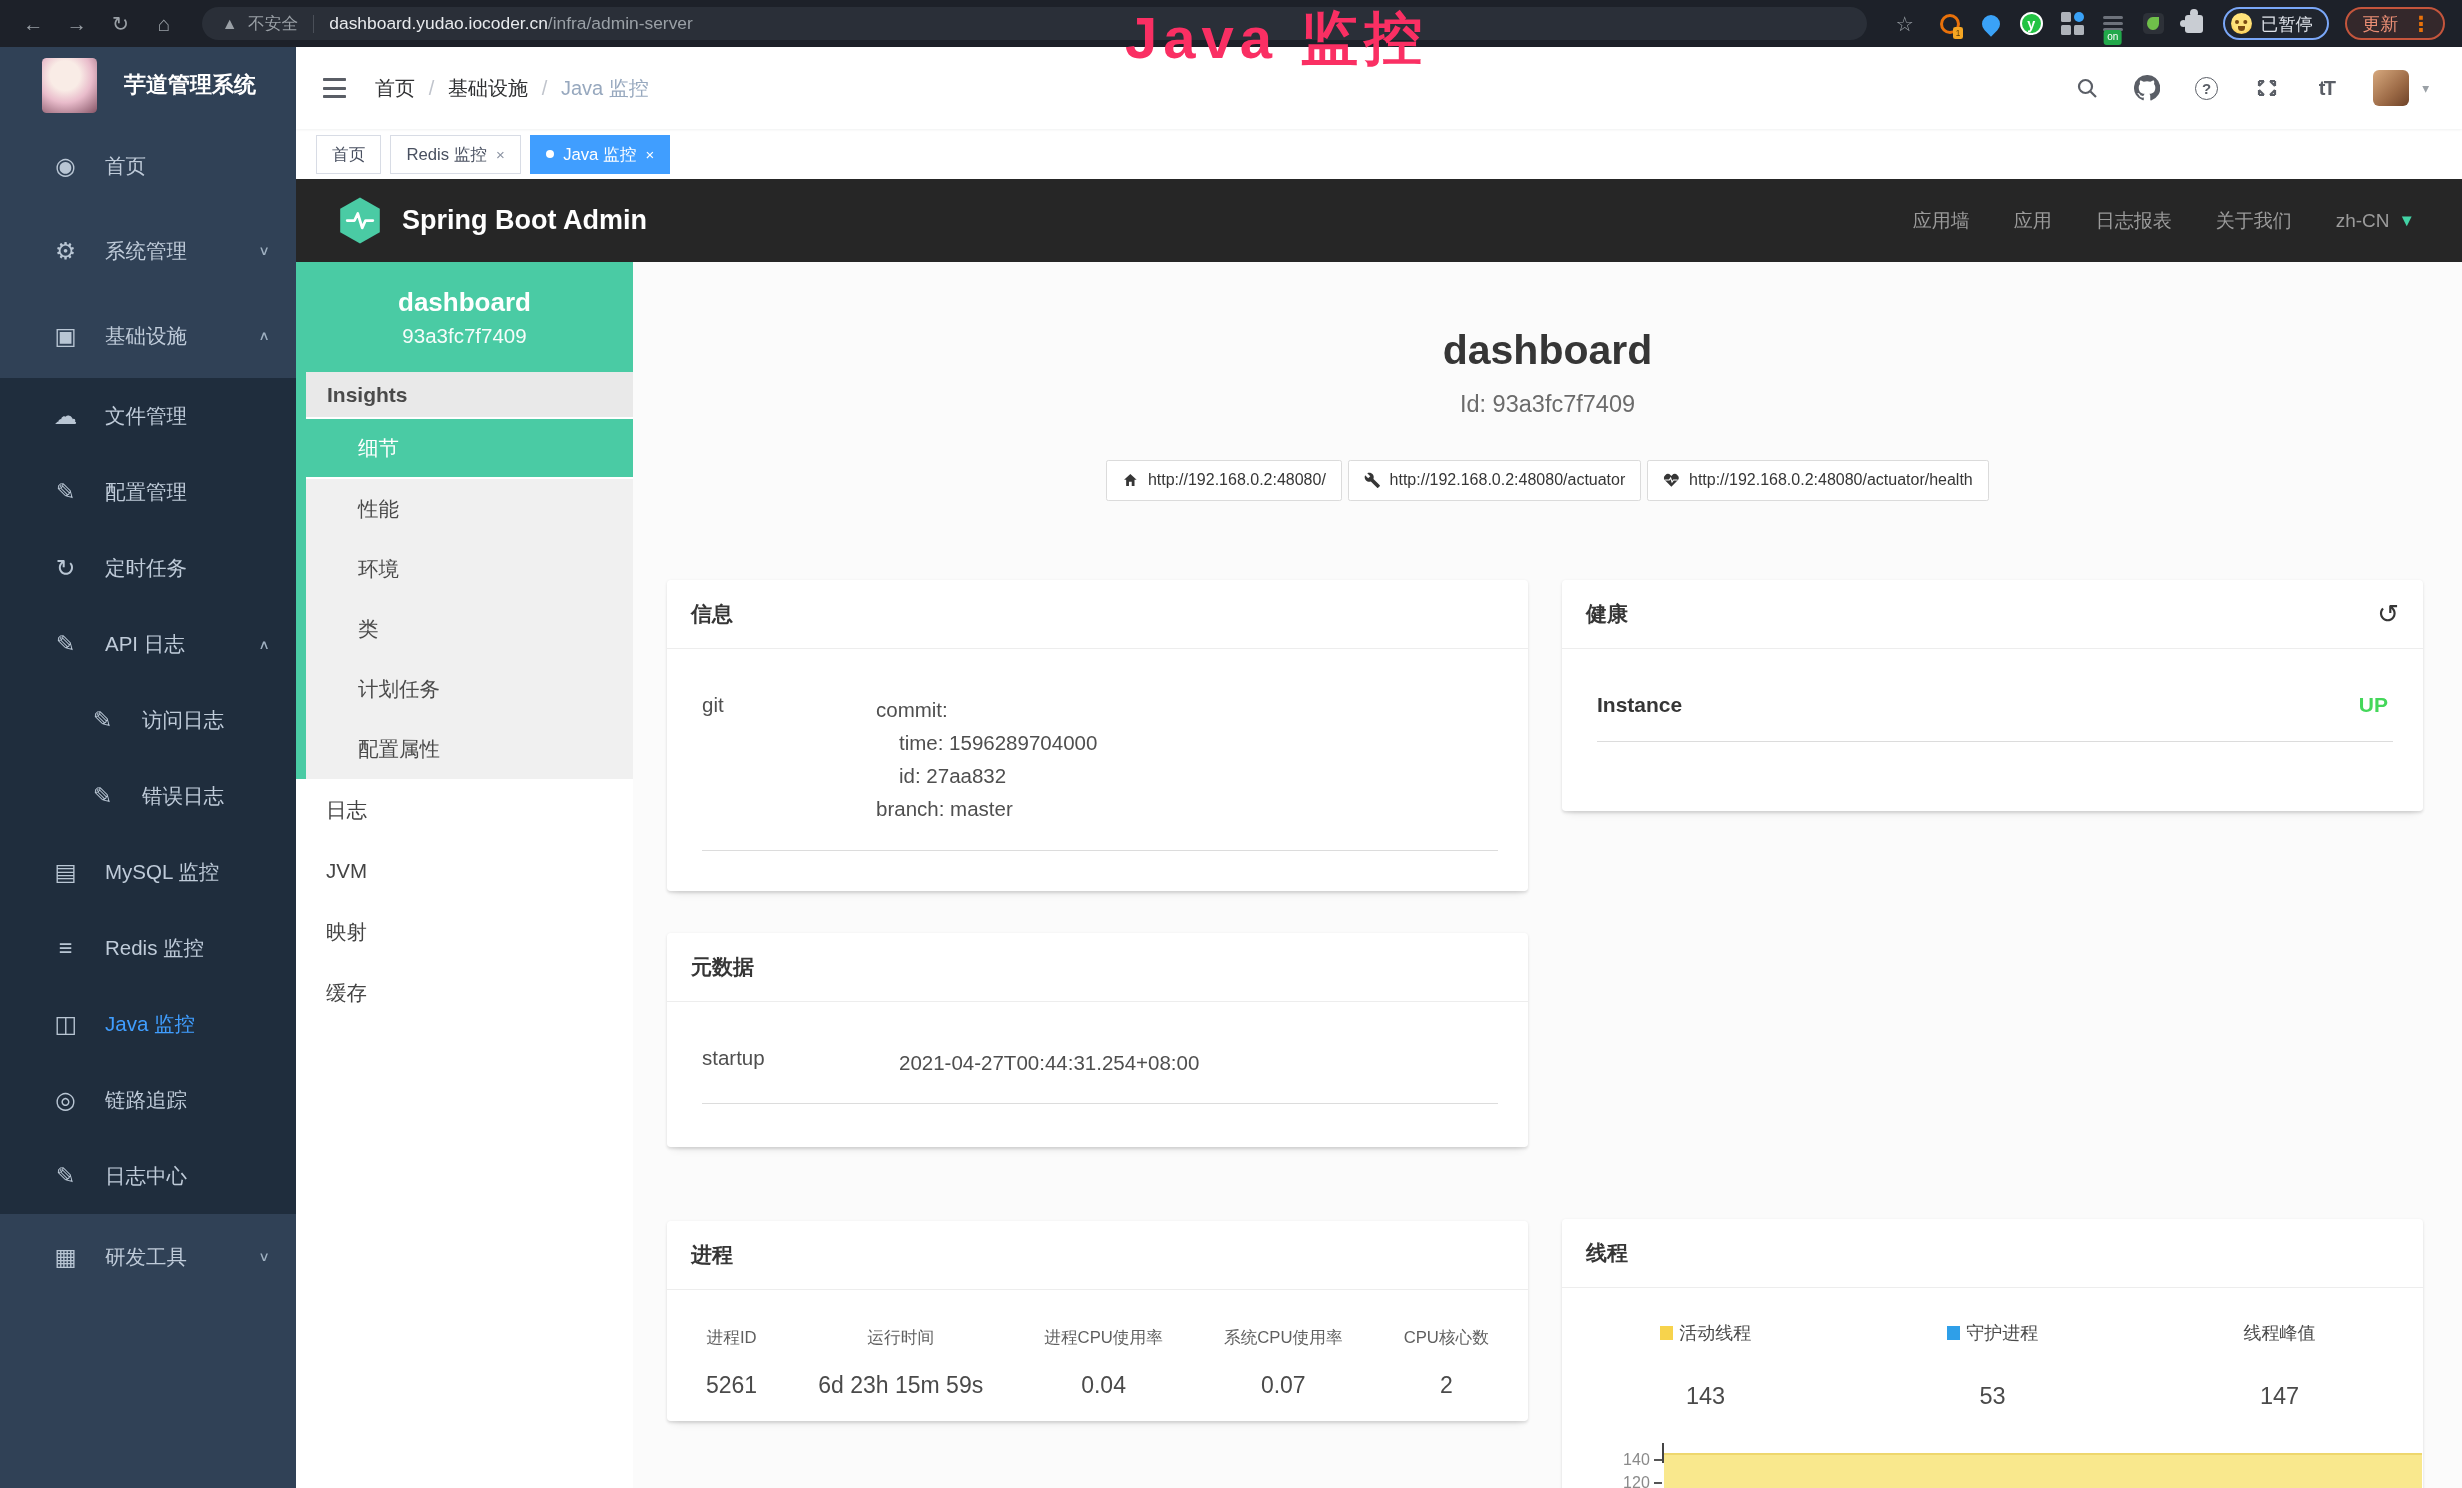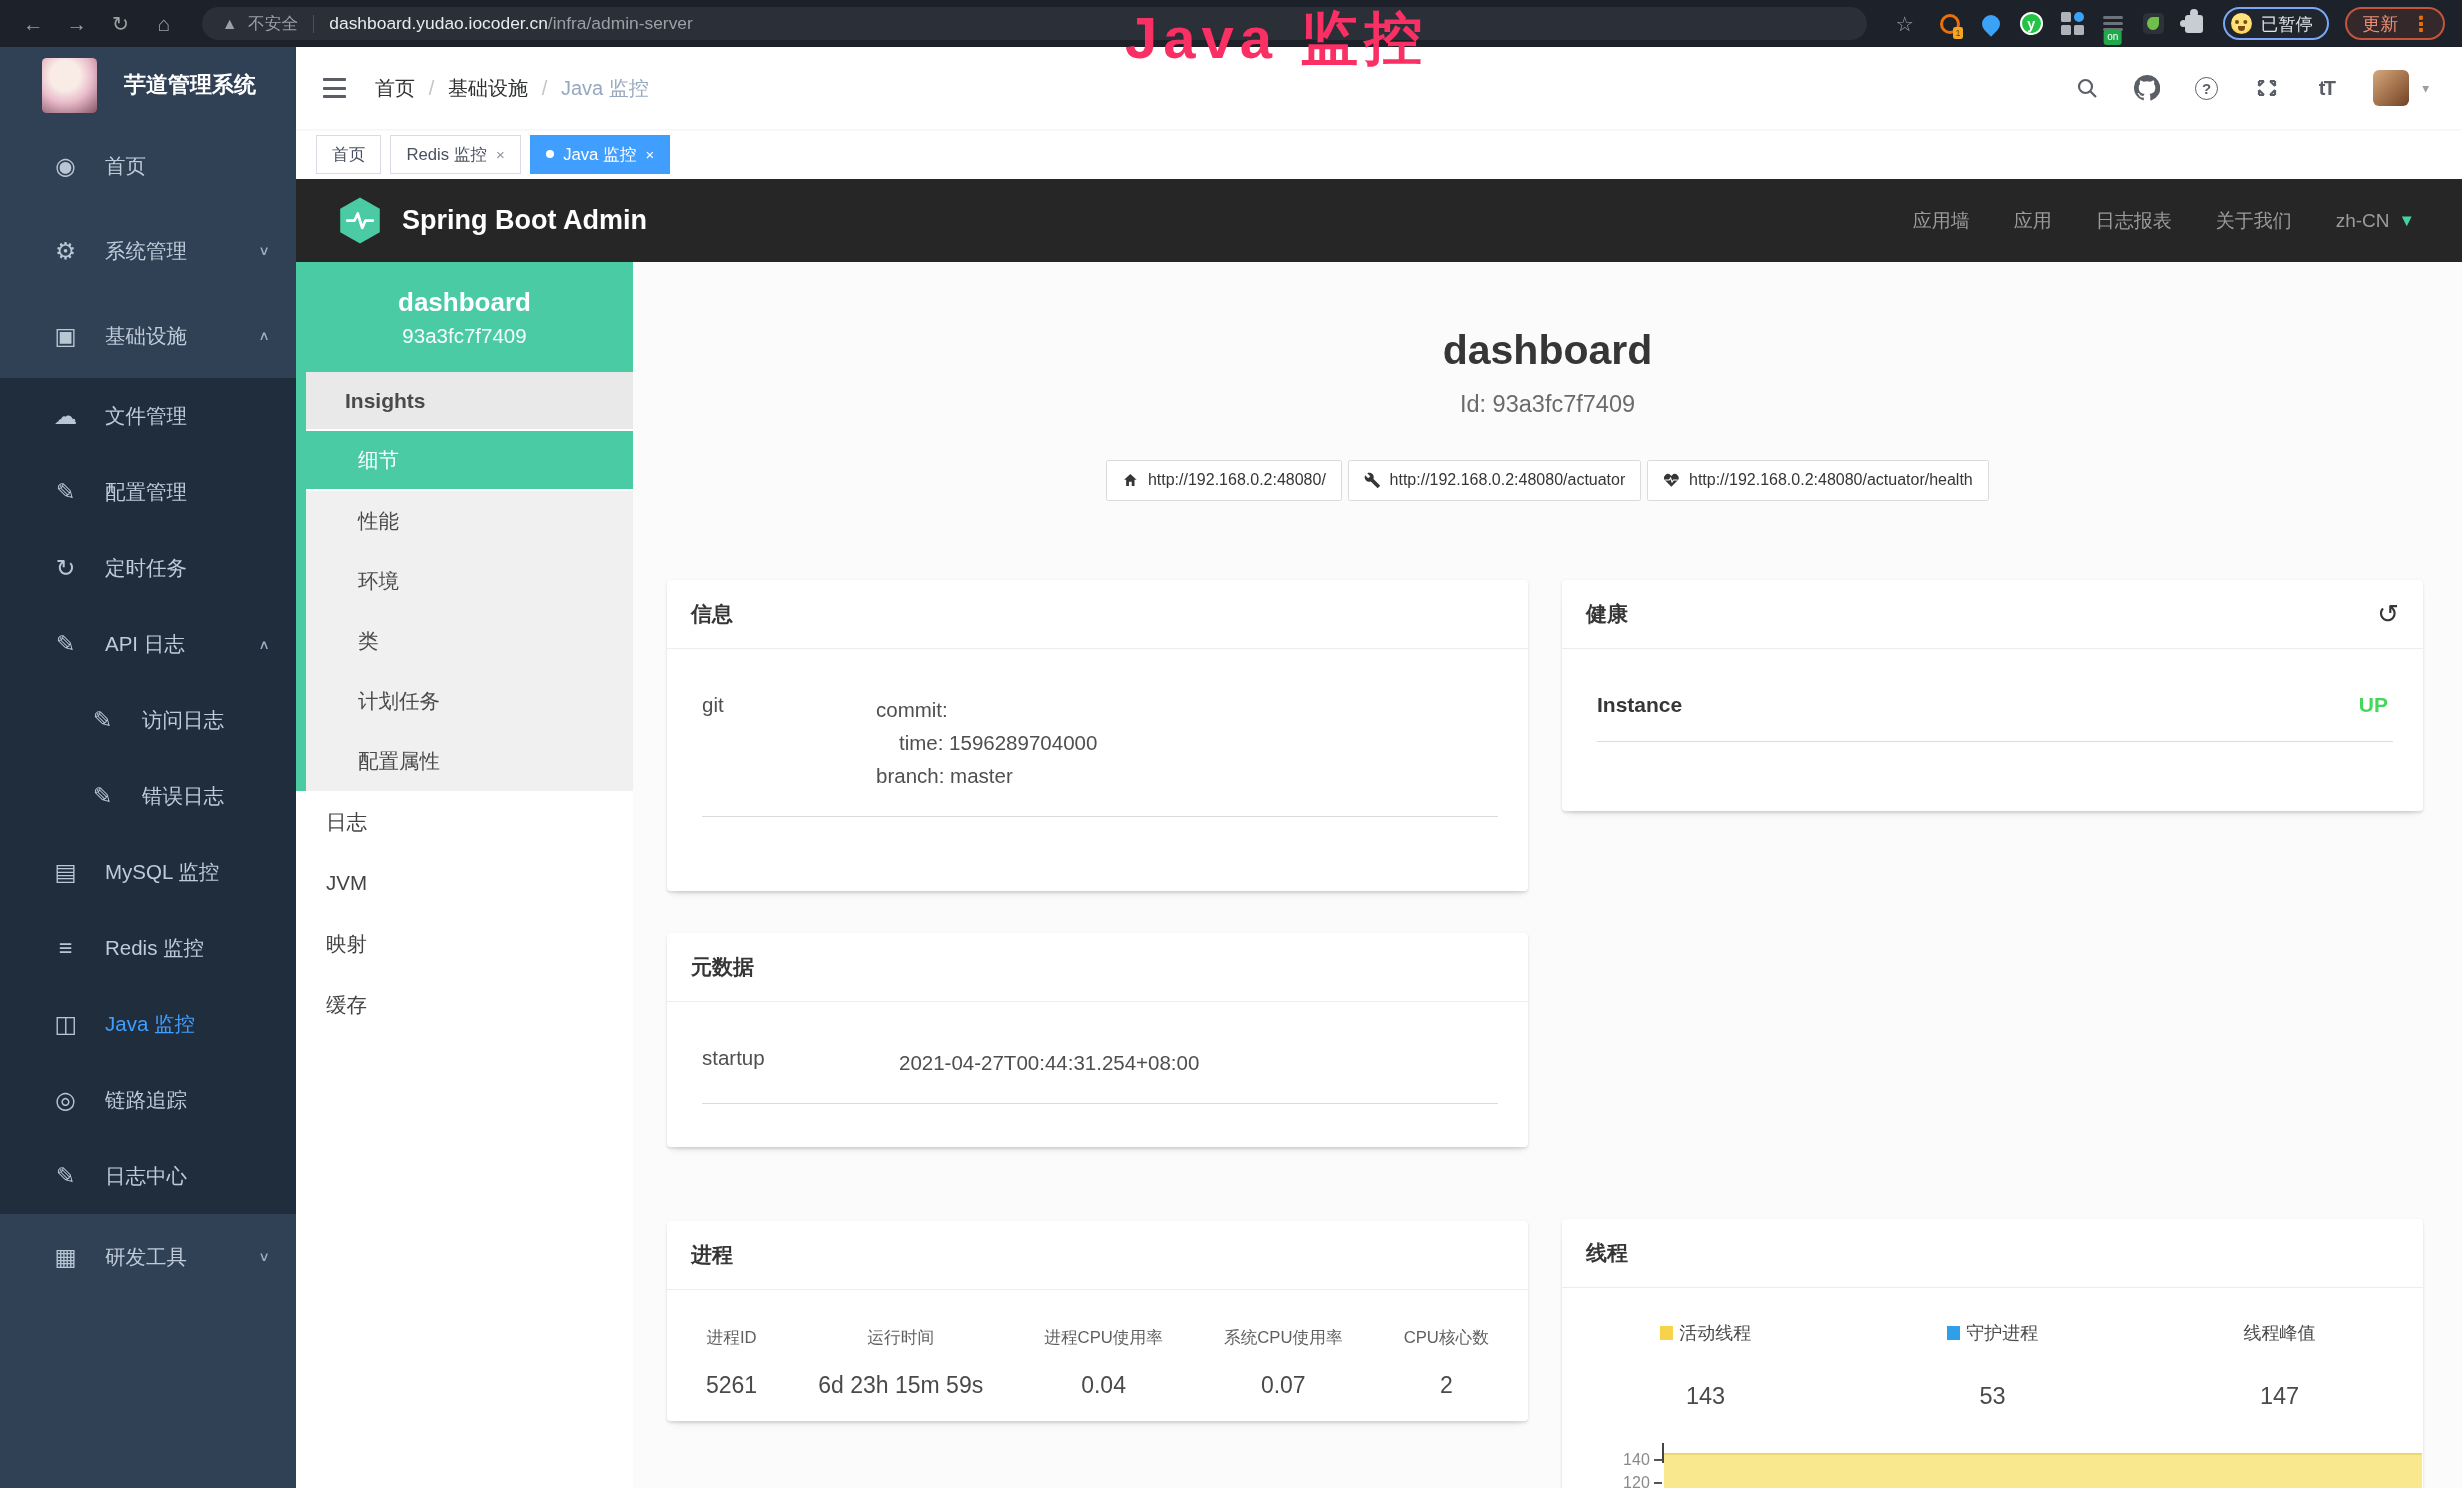--- a/index.html
+++ b/index.html
@@ -109,22 +109,22 @@
   .locale{display:flex;align-items:center;gap:9px;cursor:pointer;}
   .locale .car{color:#42d3a5;font-size:16.7px;}
 
   .sba-body{flex:1;display:flex;min-height:0;}
   .sba-side{width:337px;background:#fff;flex-shrink:0;font-size:20.5px;}
   .sba-app-header{height:110px;background:#4acba4;color:#fff;display:flex;flex-direction:column;
     align-items:center;justify-content:center;cursor:pointer;}
   .sba-app-header .n{font-size:26px;font-weight:700;}
   .sba-app-header .i{font-size:20.5px;margin-top:6px;opacity:.95;}
   .insights{border-left:10px solid #4acba4;background:#f0f0f0;}
-  .ins-label{height:59px;background:#e9e9e9;font-weight:bold;color:#4a4a4a;font-size:21px;
-    display:flex;align-items:center;padding-left:39px;border-bottom:2.3px solid #fff;}
+  .ins-label{height:47px;background:#e9e9e9;font-weight:bold;color:#4a4a4a;font-size:21px;
+    display:flex;align-items:center;padding-left:21px;border-bottom:2.3px solid #fff;}
   .ins-item{height:60px;display:flex;align-items:center;padding-left:52px;color:#4a4a4a;cursor:pointer;}
   .ins-item.active{background:#4acba4;color:#fff;border-bottom:2.3px solid #fff;}
   .side-item{height:61px;display:flex;align-items:center;padding-left:30px;color:#444;cursor:pointer;}
   .side-item:first-of-type{margin-top:9px;}
 
   .sba-content{flex:1;background:#fbfbfb;overflow:hidden;position:relative;}
   .page-title{text-align:center;margin-top:65px;font-size:41px;font-weight:700;color:#363636;}
   .page-sub{text-align:center;margin-top:16.7px;font-size:23.5px;color:#6b6b6b;}
   .links-row{display:flex;justify-content:center;margin-top:42px;gap:6px;}
   .link-btn{height:41px;border:0.8px solid #dbdbdb;border-radius:2.3px;background:#fff;display:flex;
@@ -445,20 +445,21 @@
           <div class="cards">
 
             <div class="colL">
               <div class="card card-info">
                 <div class="card-h">信息</div>
                 <div class="kv">
                   <span class="k">git</span>
                   <span class="v">
                     <div>commit:</div>
                     <div class="ind">time: 1596289704000</div>
+                    <div class="ind">id: 27aa832</div>
                     <div>branch: master</div>
                   </span>
                 </div>
                 <div class="rule"></div>
               </div>
 
               <div class="card card-meta">
                 <div class="card-h">元数据</div>
                 <div class="kv">
                   <span class="k" style="width:197px">startup</span>

